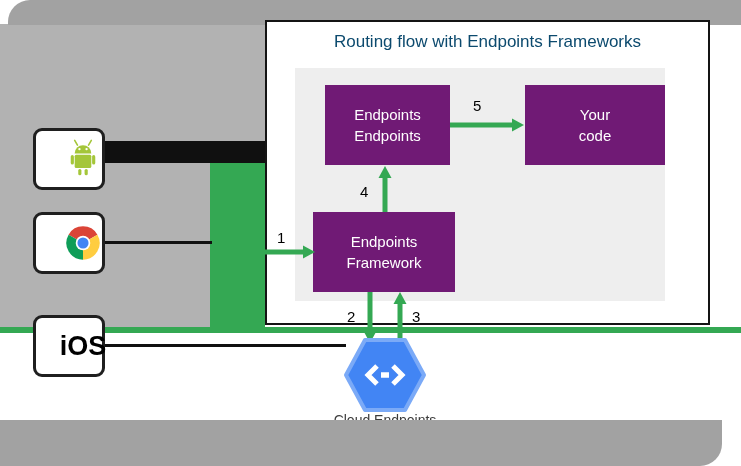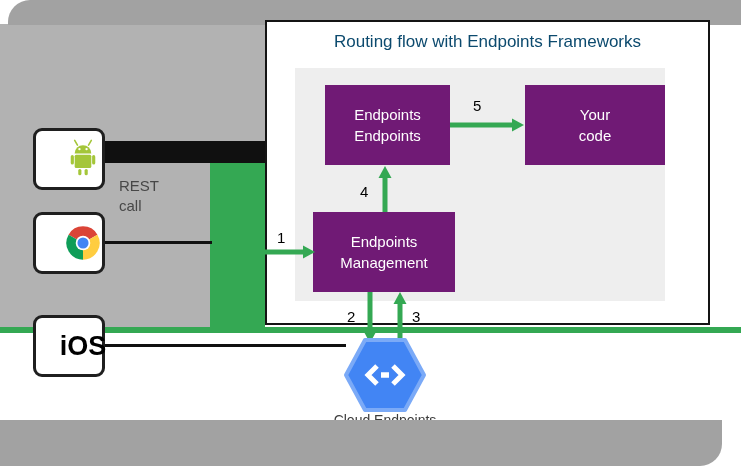--- a/index.html
+++ b/index.html
@@ -63,24 +63,20 @@
 <div class="stage">
 
   <div class="gray-left"></div>
   <div class="bar-top"></div>
 
   <div class="vbar"></div>
   <div class="conn conn-android"></div>
   <div class="conn conn-chrome"></div>
   <div class="conn conn-ios"></div>
 
-  <div class="rest">
-    <div>REST</div>
-    <div>call</div>
-  </div>
 
   <div class="hline"></div>
 
   <div class="client android">
     <svg width="46" height="50" viewBox="0 0 48 54">
       <g fill="#a4c639" stroke="none">
         <line x1="17" y1="9.5" x2="13.5" y2="3.5" stroke="#a4c639" stroke-width="2" stroke-linecap="round"></line>
         <line x1="31" y1="9.5" x2="34.5" y2="3.5" stroke="#a4c639" stroke-width="2" stroke-linecap="round"></line>
         <path d="M13.5 20 a10.5 10.5 0 0 1 21 0 z"></path>
         <circle cx="19.5" cy="14.5" r="1.5" fill="#ffffff"></circle>
@@ -115,21 +111,21 @@
   <div class="bbox framework">
     <span>Endpoints</span>
     <span>Endpoints</span>
   </div>
   <div class="bbox yourcode">
     <span>Your</span>
     <span>code</span>
   </div>
   <div class="bbox management">
     <span>Endpoints</span>
-    <span>Management</span>
+    <span>Framework</span>
   </div>
 
   <svg class="arrows">
     <g>
       <line x1="264" y1="252" x2="303" y2="252"></line>
       <polygon points="303,245.5 315,252 303,258.5"></polygon>
     </g>
     <g>
       <line x1="370" y1="292" x2="370" y2="331"></line>
       <polygon points="363.5,331 376.5,331 370,343"></polygon>

